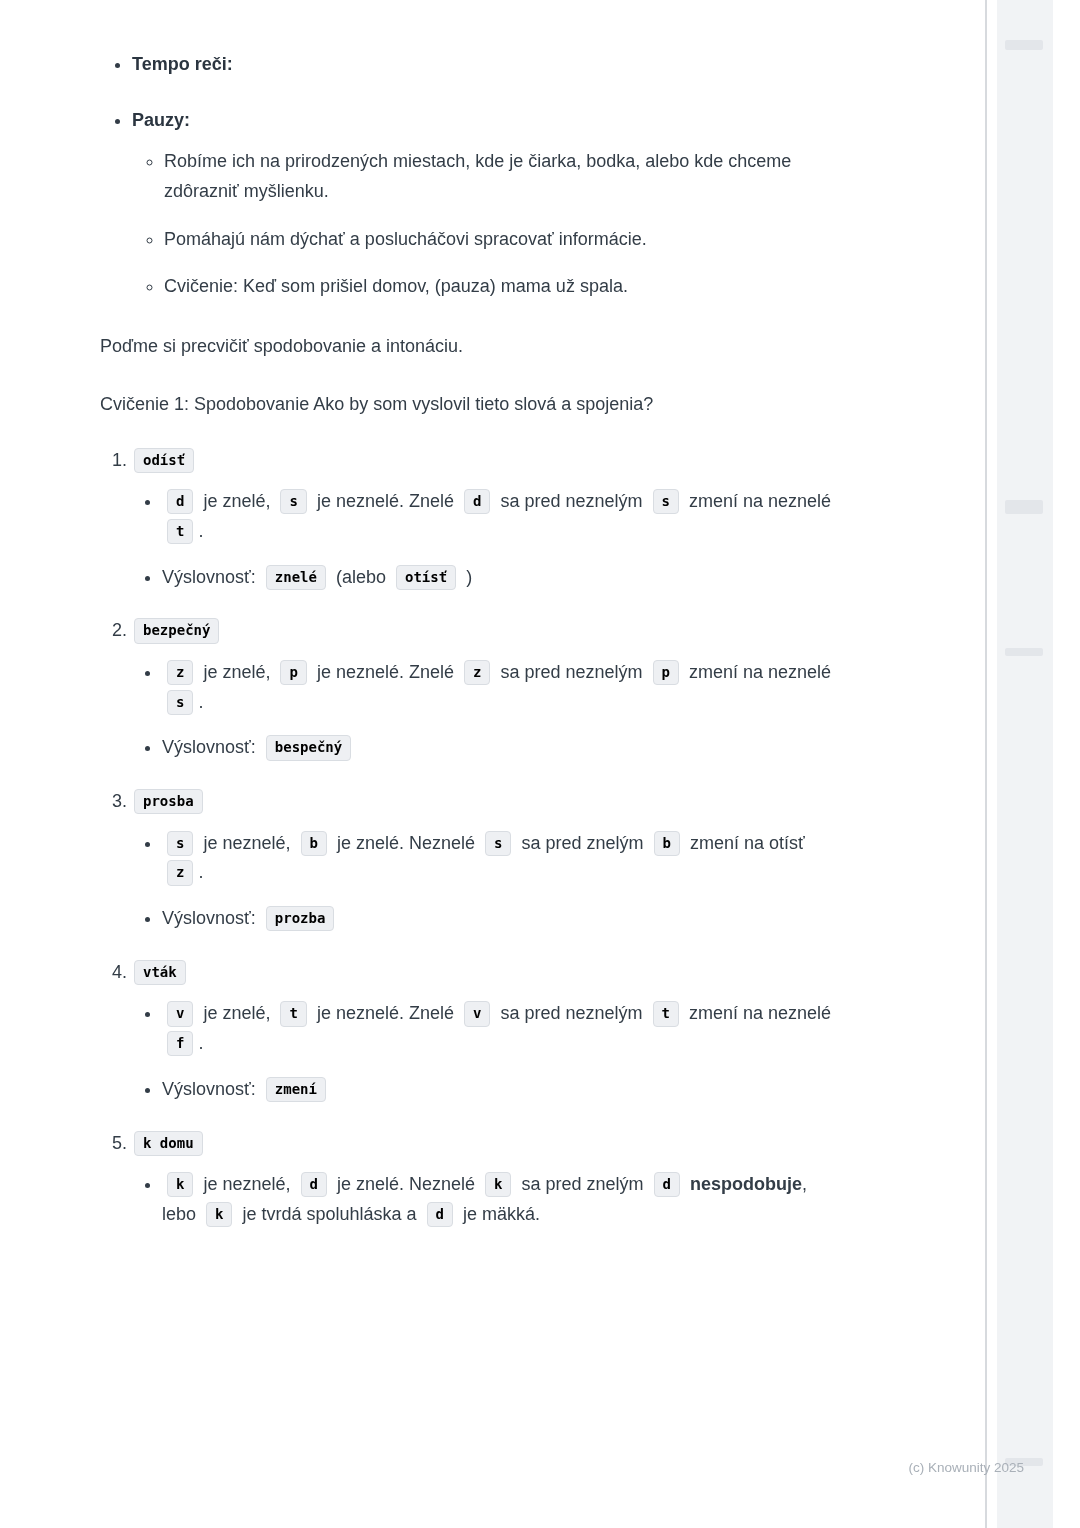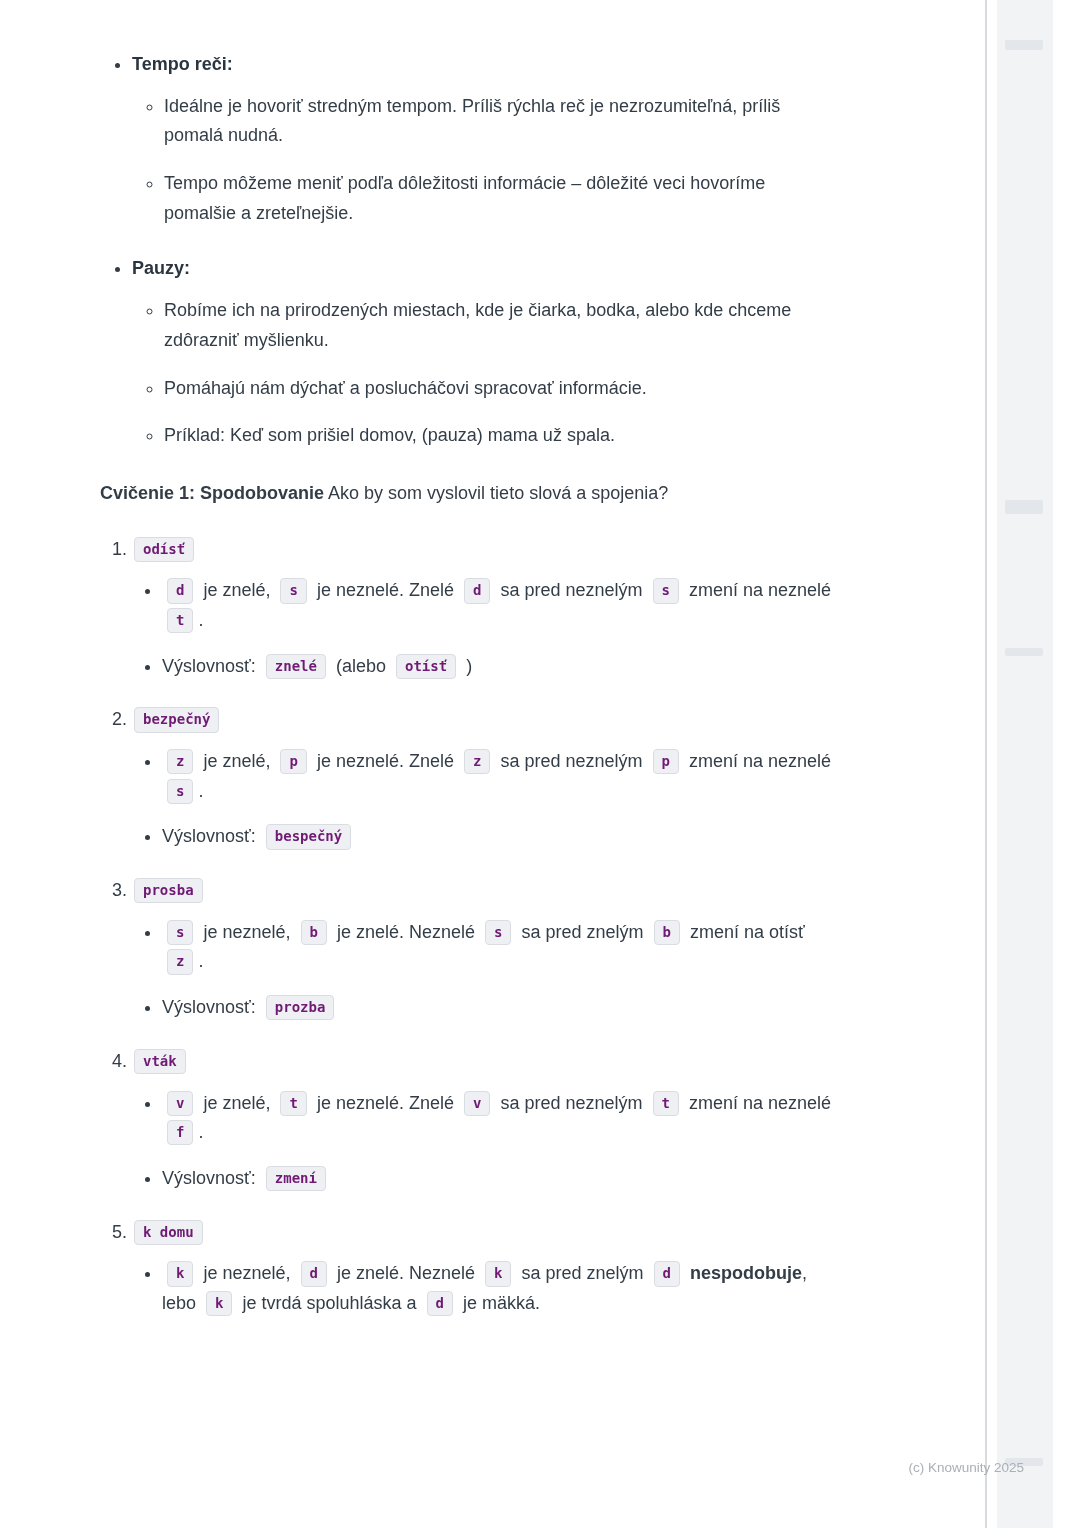--- a/index.html
+++ b/index.html
@@ -41,36 +41,36 @@
     font-weight: 700;
     color: #1e2b3a;
     margin: 44px 0 0 0;
     padding: 0 0 16px 0;
     border-bottom: 2px solid #9aa2ab;
     letter-spacing: 0.2px;
   }
 
   p.intro { margin: 30px 0 0 0; }
   p.exercise-title { margin: 28px 0 26px 0; }
-  p.exercise-title .bold-part { font-weight: 700; }
+  p.exercise-title .bold-part { font-weight: 400; }
 
   
   ol.exercise-list { margin: 0; padding-left: 32px; }
   ol.exercise-list > li { margin: 0 0 24px 0; }
   ul.ex-sublist { list-style: disc; margin: 12px 0 0 0; padding-left: 30px; }
   ul.ex-sublist > li { margin: 0 0 16px 0; }
   ul.ex-sublist > li:last-child { margin-bottom: 0; }
 
   
   .chip {
     display: inline-block;
     font-family: "DejaVu Sans Mono", monospace;
     font-size: 14px;
     font-weight: 700;
-    color: #701a75;
+    color: #000000;
     background: #eef0f3;
     border: 1px solid #d9dde2;
     border-radius: 4px;
     padding: 1px 8px 2px 8px;
     margin: 0 5px;
     line-height: 1.45;
     vertical-align: 1px;
     white-space: nowrap;
   }
   ol.exercise-list > li > .chip-word { margin-left: 2px; }
@@ -111,32 +111,30 @@
   }
 </style>
 </head>
 <body>
 
 <div class="page">
 
   <div class="content">
 
     <ul class="top-list">
-        <li><span class="group-title">Tempo reči:</span><ul class="sub-list">
-            <li><span>Ideálne je hovoriť stredným tempom. Príliš rýchla reč je nezrozumiteľná, príliš pomalá nudná.</span></li>
-            <li><span>Tempo môžeme meniť podľa dôležitosti informácie – dôležité veci hovoríme pomalšie a zreteľnejšie.</span></li>
-          </ul></li>
+        <li><span class="group-title">Tempo reči:</span></li>
         <li><span class="group-title">Pauzy:</span><ul class="sub-list">
             <li><span>Robíme ich na prirodzených miestach, kde je čiarka, bodka, alebo kde chceme zdôrazniť myšlienku.</span></li>
             <li><span>Pomáhajú nám dýchať a poslucháčovi spracovať informácie.</span></li>
-            <li><span>Príklad: </span><span class="i">Keď som prišiel domov, (pauza) mama už spala.</span></li>
+            <li><span>Cvičenie: </span><span class="i">Keď som prišiel domov, (pauza) mama už spala.</span></li>
           </ul></li>
       </ul>
 
 
+    <p class="intro">Poďme si precvičiť spodobovanie a intonáciu.</p>
 
     <p class="exercise-title"><span class="bold-part">Cvičenie 1: Spodobovanie</span><span> Ako by som vyslovil tieto slová a spojenia?</span></p>
 
     <ol class="exercise-list">
         <li><span class="chip chip-word">odísť</span><ul class="ex-sublist">
             <li><span class="chip">d</span><span> je znelé, </span><span class="chip">s</span><span> je neznelé. Znelé </span><span class="chip">d</span><span> sa pred neznelým </span><span class="chip">s</span><span> zmení na neznelé </span><span class="chip">t</span><span>.</span></li>
             <li><span>Výslovnosť: </span><span class="chip">znelé</span><span> (alebo </span><span class="chip">otísť</span><span> )</span></li>
           </ul></li>
         <li><span class="chip chip-word">bezpečný</span><ul class="ex-sublist">
             <li><span class="chip">z</span><span> je znelé, </span><span class="chip">p</span><span> je neznelé. Znelé </span><span class="chip">z</span><span> sa pred neznelým </span><span class="chip">p</span><span> zmení na neznelé </span><span class="chip">s</span><span>.</span></li>

